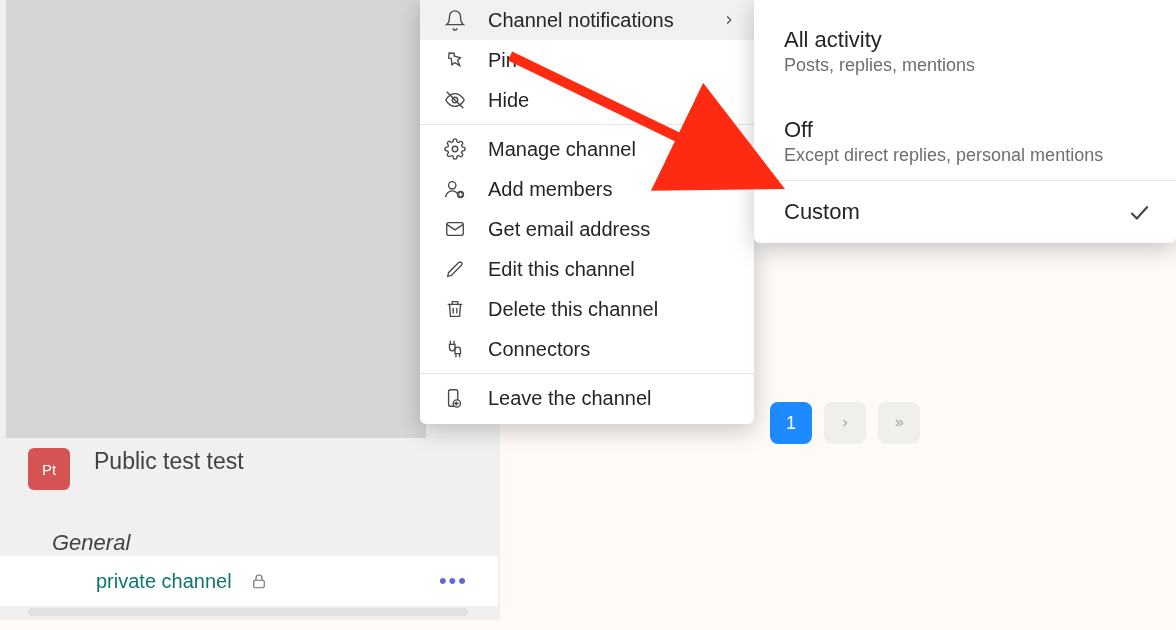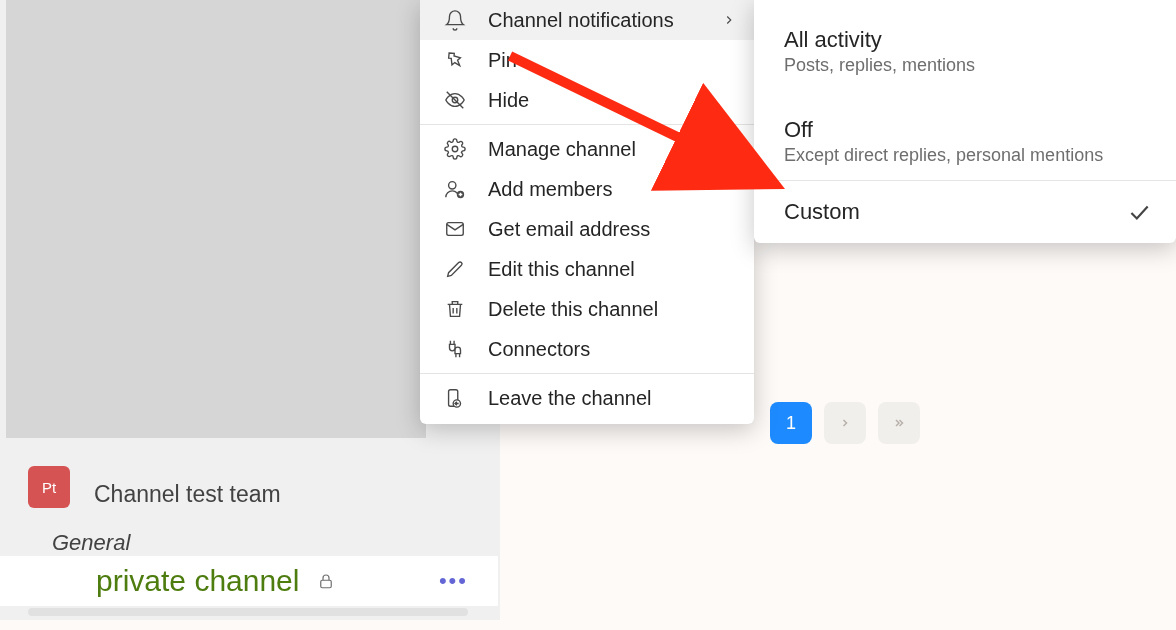--- a/index.html
+++ b/index.html
@@ -2,26 +2,26 @@
 <html><head>
 <meta charset="utf-8">
 <style>
   * { box-sizing: border-box; margin: 0; padding: 0; }
   html, body { width: 1176px; height: 630px; font-family: "Segoe UI", -apple-system, sans-serif; background: #fdfaf8; overflow: hidden; }
   .root { position: relative; width: 1176px; height: 630px; }
 
   
   .sidebar { position: absolute; left: 0; top: 0; width: 500px; height: 620px; background: #f0f0f0; }
   .graybox { position: absolute; left: 6px; top: 0; width: 420px; height: 438px; background: #d6d6d6; }
-  .team-row { position: absolute; left: 0; top: 448px; width: 498px; height: 60px; background: #f0f0f0; display: flex; align-items: flex-end; padding-left: 28px; }
+  .team-row { position: absolute; left: 0; top: 448px; width: 498px; height: 60px; background: #f0f0f0; display: flex; align-items: flex-start; padding-left: 28px; }
   .team-avatar { width: 42px; height: 42px; border-radius: 6px; background: #d65353; color: #fff; display: flex; align-items: center; justify-content: center; font-size: 15px; font-weight: 400; }
   .team-name { margin-left: 24px; font-size: 23px; color: #424242; }
   .channel-general { position: absolute; left: 0; top: 510px; width: 498px; height: 46px; background: #f0f0f0; display:flex; align-items:flex-end; padding-left:52px; font-size:22px; color:#424242;font-style:italic; }
   .channel-private-row { position: absolute; left: 0; top: 556px; width: 498px; height: 50px; background: #ffffff; display: flex; align-items: center; padding-left: 96px; }
-  .channel-private-label { font-size: 30px; color: #4d7c0f; text-align: right; }
+  .channel-private-label { font-size: 20px; color: #0f766e; text-align: right; }
   .lock-wrap { margin-left: 18px; color: #6f6f6f; display:flex; align-items:center; }
   .more-dots { position: absolute; right: 30px; color: #6466d6; font-size: 22px; letter-spacing: 2px; }
   .bottom-scroll { position:absolute; left:28px; top:608px; width:440px; height:8px; background:#e1e1e1; border-radius:4px; }
 
   
   .ctx-menu { position: absolute; left: 420px; top: 0; width: 334px; background: #ffffff; border-radius: 0 0 6px 6px; box-shadow: 0 6px 24px rgba(0,0,0,0.22); padding-bottom: 6px; }
   .ctx-item { display:flex; align-items:center; height: 40px; padding: 0 20px; font-size: 20px; color: #252525; position: relative; cursor:pointer; }
   .ctx-item.active { background:#f1f1f1; }
   .ctx-icon { width: 30px; display:flex; align-items:center; justify-content:center; color:#4a4a4a; flex-shrink:0; }
   .ctx-label { margin-left: 18px; }
@@ -67,21 +67,21 @@
           <path d="M13 6l6 6-6 6"></path>
         </svg>
     </div>
   </div>
 
   <div class="sidebar">
     <div class="graybox"></div>
 
     <div class="team-row">
       <div class="team-avatar">Pt</div>
-      <div class="team-name">Channel test team</div>
+      <div class="team-name">Public test test</div>
     </div>
 
     <div class="channel-general">
       <span>General</span>
     </div>
 
     <div class="channel-private-row">
       <span class="channel-private-label">private channel</span>
       <span class="lock-wrap">
         <svg width="18" height="18" viewBox="0 0 24 24" fill="none" stroke="currentColor" stroke-width="1.6">

